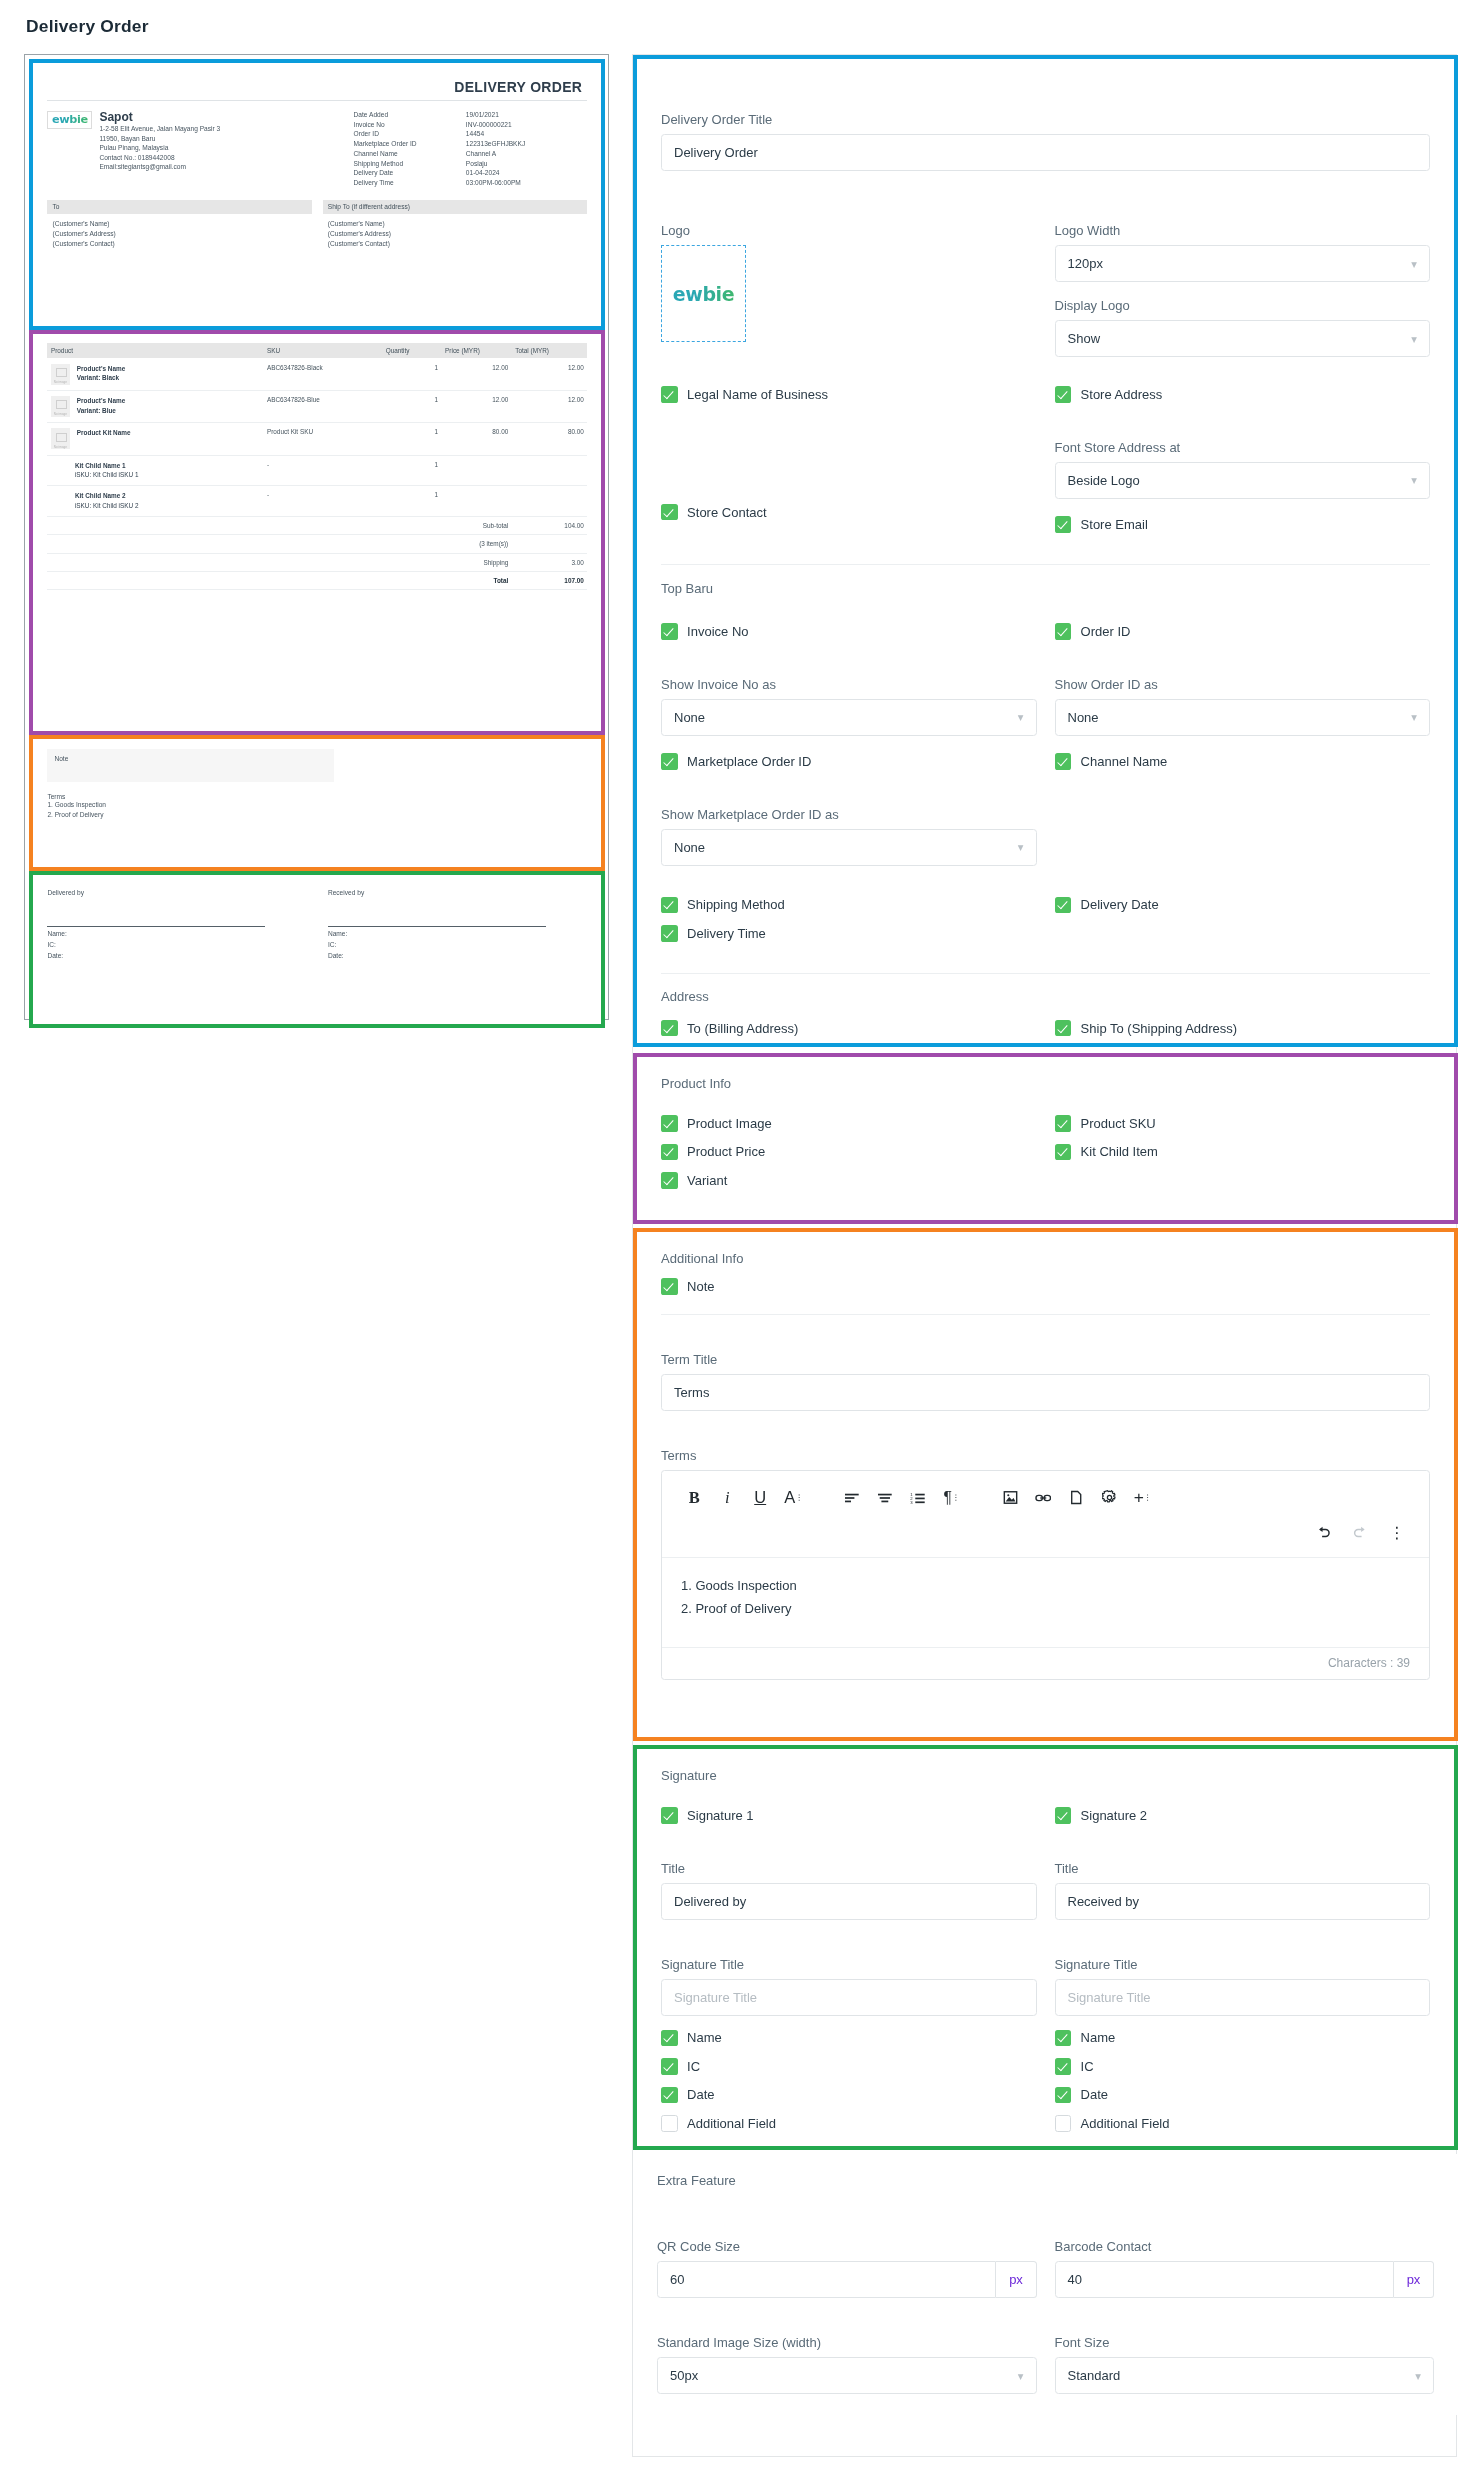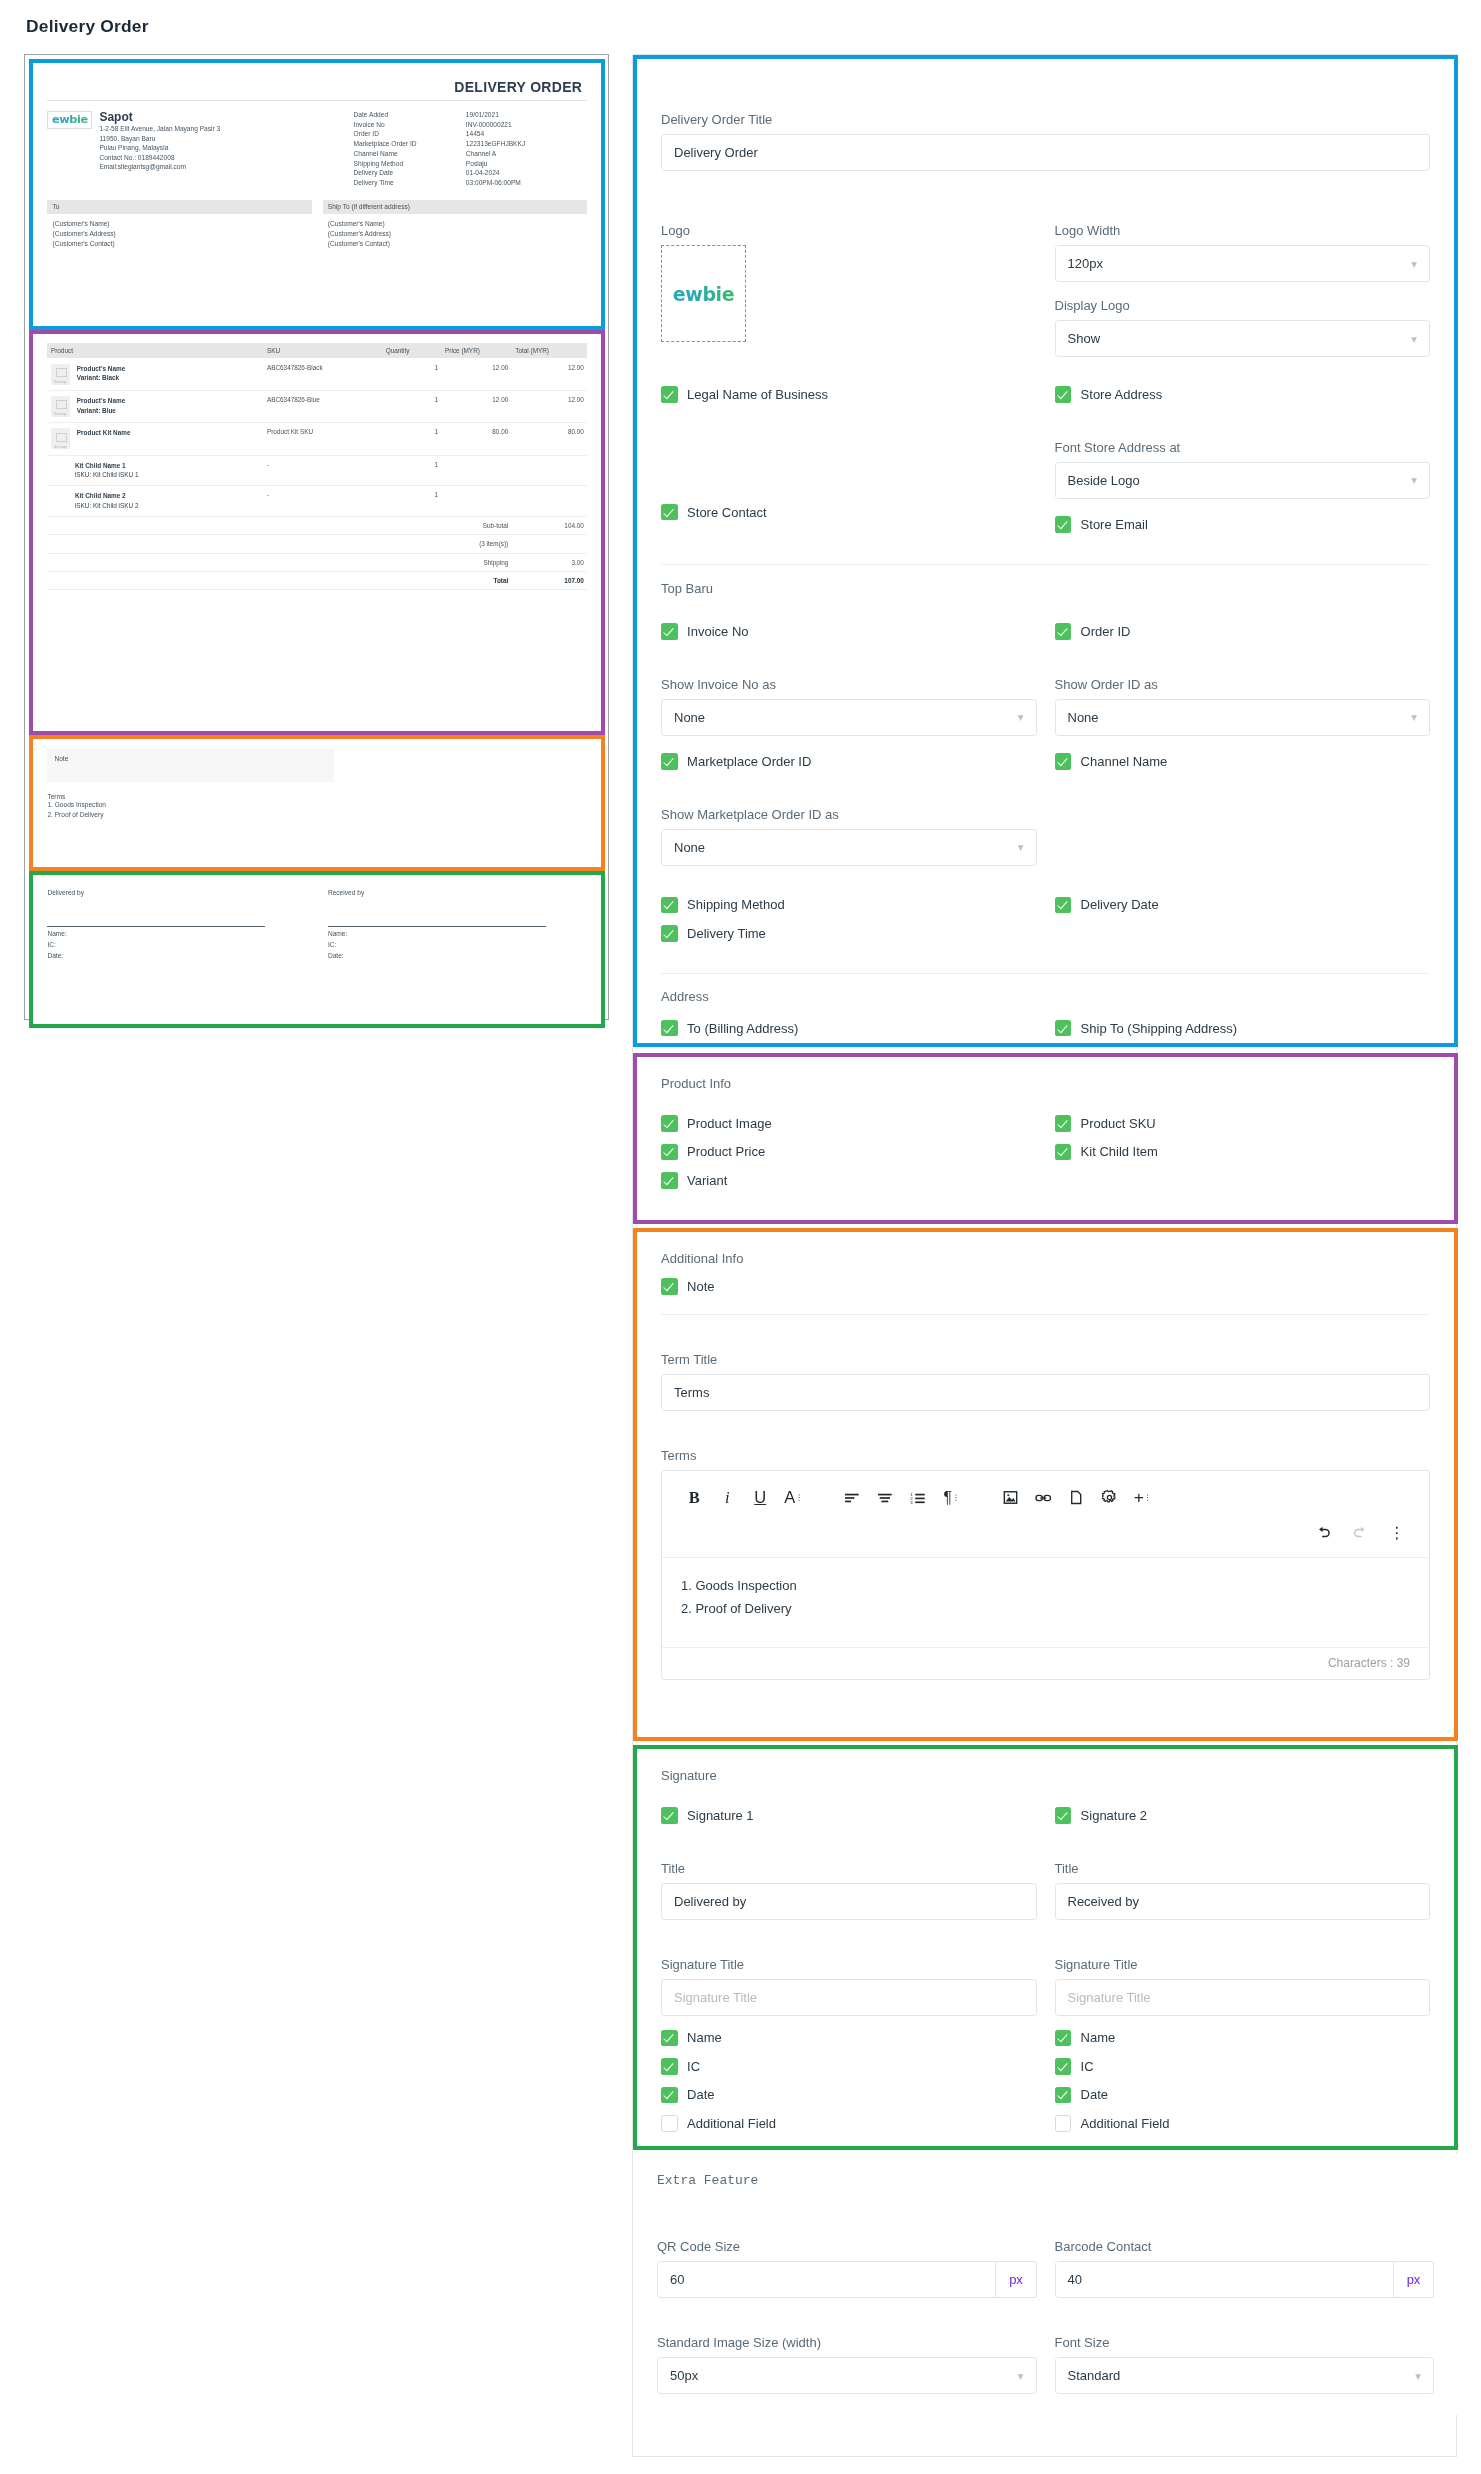--- a/index.html
+++ b/index.html
@@ -711,21 +711,21 @@
             <span class="cb off"></span>
             <span class="cb-lbl">Additional Field</span>
           </div>
         </div>
       </div>
     </div>
   </div>
 
   <div class="sec" id="sec-extra">
     <div class="sec-pad">
-      <div class="sec-title" style="margin-bottom:14px;font-family:Liberation Mono, monospace;">Extra Feature</div>
+      <div class="sec-title" style="margin-bottom:14px;">Extra Feature</div>
       <div class="grid2">
         <div class="col">
           <label class="lbl">QR Code Size</label>
           <div class="inline-unit mb18">
             <div class="field">60</div>
             <div class="unit-box">px</div>
           </div>
           <label class="lbl">Standard Image Size (width)</label>
           <div class="field select">
             <span>50px</span>

